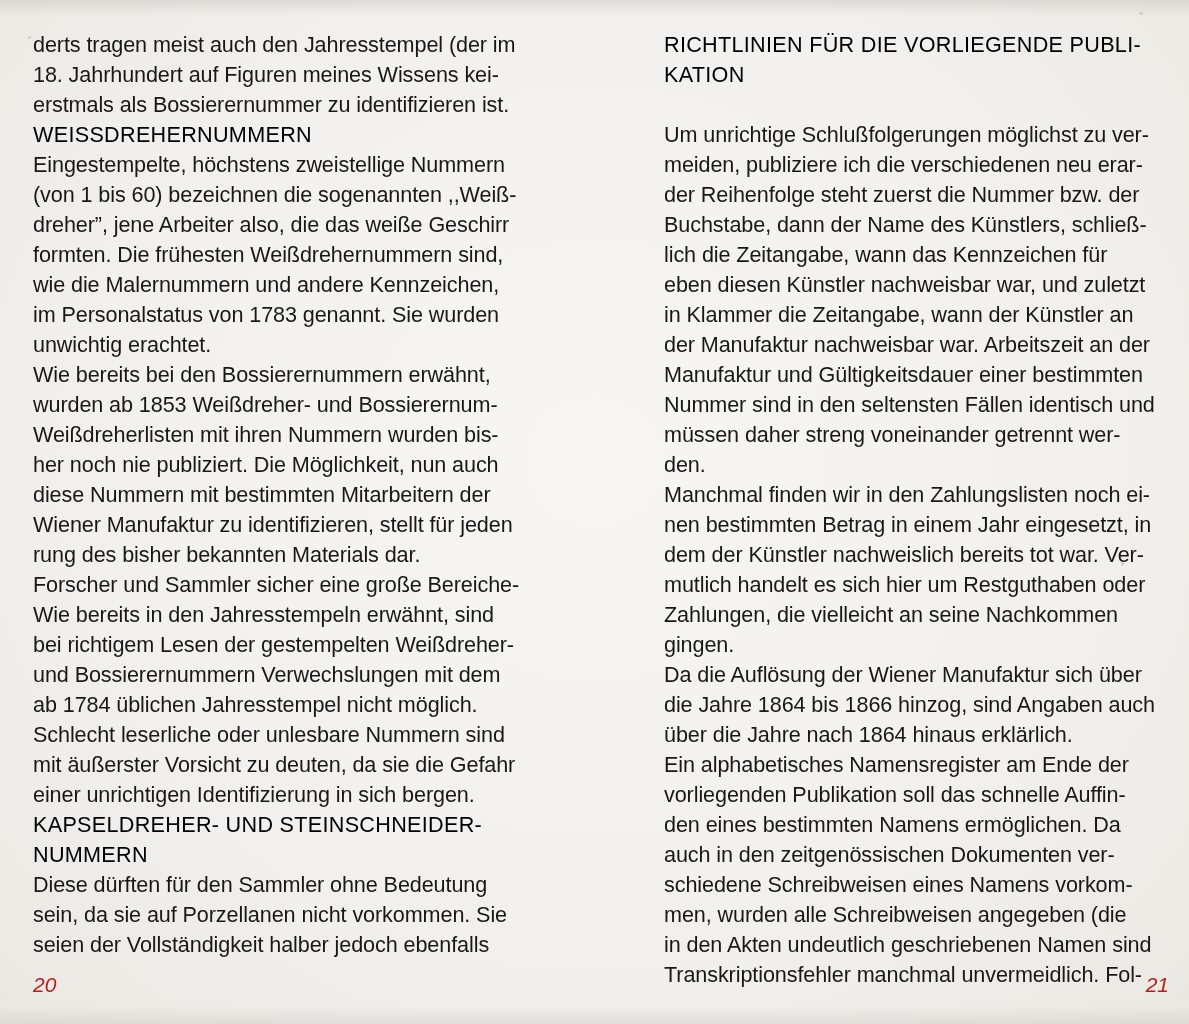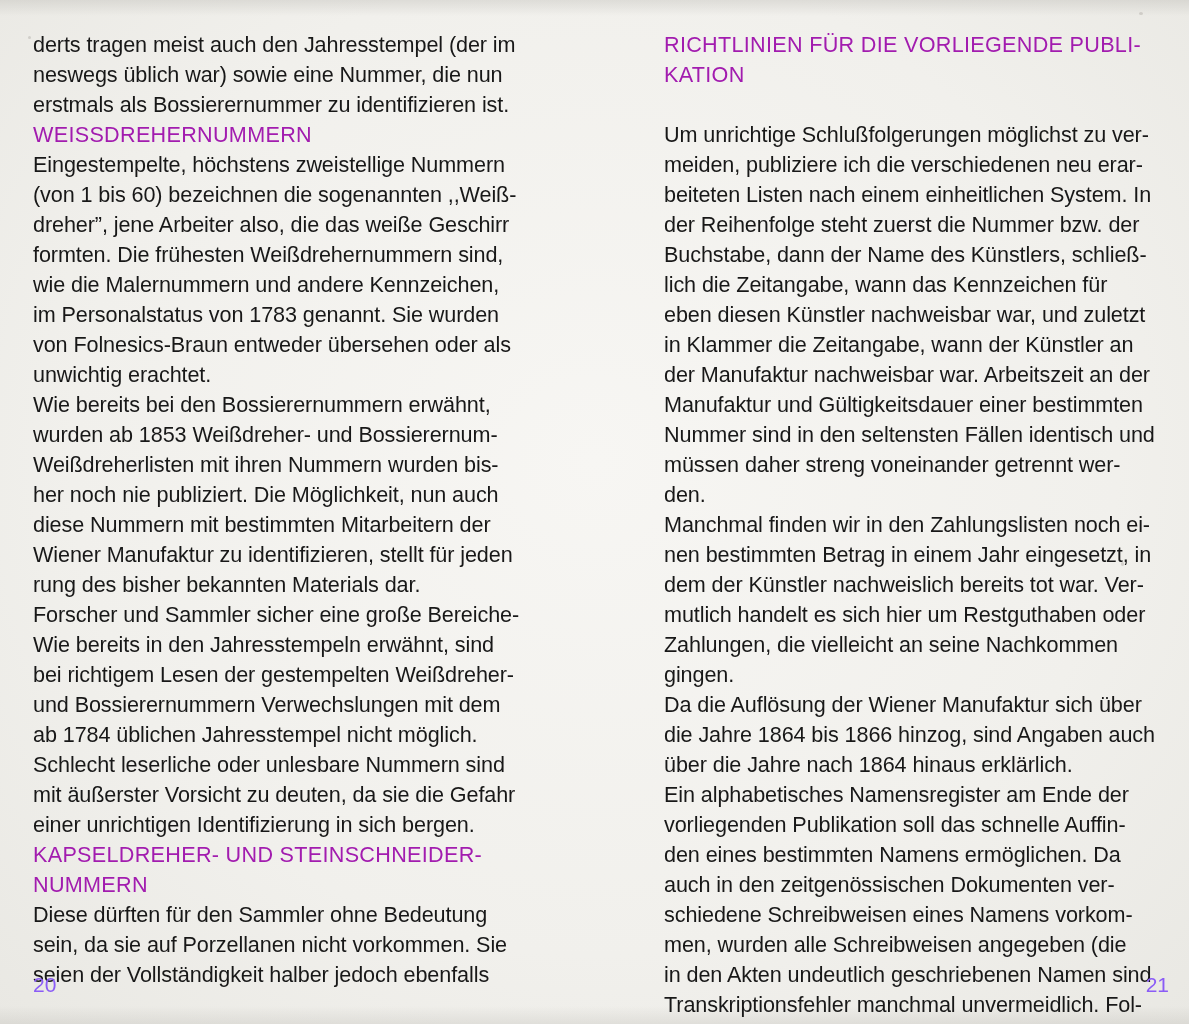--- a/index.html
+++ b/index.html
@@ -49,29 +49,30 @@
     letter-spacing: -0.1px;
     color: #181818;
     -webkit-font-smoothing: antialiased;
   }
   .para.justify { text-align: justify; text-align-last: left; }
   .heading {
     margin: 0;
     font-size: 21.6px;
     line-height: 30px;
     letter-spacing: 0.3px;
-    color: #a21caf;
+    color: #000000;
   }
   .gap { height: 30px; }
 
   .folio {
     position: absolute;
     font-size: 21px;
     line-height: 26px;
-    color: #8b5cf6;
+    color: #b91c1c;
+    font-style: italic;
   }
   .folio-left  { left: 33px;  top: 972px; }
   .folio-right { right: 20px; top: 972px; margin-left: 19px; }
 
   
   .edge-shade-top {
     position: absolute; left: 0; top: 0; width: 1189px; height: 16px;
     background: linear-gradient(to bottom, rgba(170,168,162,.28), rgba(170,168,162,0));
     pointer-events: none;
   }
@@ -90,34 +91,33 @@
 
 <div class="scan-speck" style="left:28px;top:36px;width:3px;height:3px;"></div>
 <div class="scan-speck" style="left:1139px;top:12px;width:4px;height:3px;"></div>
 <div class="scan-speck" style="left:1121px;top:562px;width:3px;height:4px;"></div>
 
 <div class="columns">
 
   <div class="col col-left" id="left-col">
       <div>
         <div class="para justify">derts tragen meist auch den Jahresstempel (der im</div>
-        <div class="para justify">neswegs üblich war) sowie eine Nummer, die nun</div>
+        <div class="para justify">18. Jahrhundert auf Figuren meines Wissens kei-</div>
         <div class="para">erstmals als Bossierernummer zu identifizieren ist.</div>
       </div>
       <div>
         <div class="heading">WEISSDREHERNUMMERN</div>
       </div>
       <div>
         <div class="para justify">Eingestempelte, höchstens zweistellige Nummern</div>
         <div class="para justify">(von 1 bis 60) bezeichnen die sogenannten ,,Weiß-</div>
         <div class="para justify">dreher”, jene Arbeiter also, die das weiße Geschirr</div>
         <div class="para justify">formten. Die frühesten Weißdrehernummern sind,</div>
         <div class="para justify">wie die Malernummern und andere Kennzeichen,</div>
         <div class="para justify">im Personalstatus von 1783 genannt. Sie wurden</div>
-        <div class="para justify">von Folnesics-Braun entweder übersehen oder als</div>
         <div class="para">unwichtig erachtet.</div>
       </div>
       <div>
         <div class="para justify">Wie bereits bei den Bossierernummern erwähnt,</div>
         <div class="para justify">wurden ab 1853 Weißdreher- und Bossierernum-</div>
       </div>
       <div>
         <div class="para justify">Weißdreherlisten mit ihren Nummern wurden bis-</div>
         <div class="para justify">her noch nie publiziert. Die Möglichkeit, nun auch</div>
         <div class="para justify">diese Nummern mit bestimmten  Mitarbeitern der</div>
@@ -149,21 +149,20 @@
 
   <div class="col col-right" id="right-col">
       <div>
         <div class="heading justify">RICHTLINIEN FÜR DIE VORLIEGENDE PUBLI-</div>
         <div class="heading">KATION</div>
       </div>
       <div class="gap"></div>
       <div>
         <div class="para justify">Um unrichtige Schlußfolgerungen möglichst zu ver-</div>
         <div class="para justify">meiden, publiziere ich die verschiedenen neu erar-</div>
-        <div class="para justify">beiteten Listen nach einem einheitlichen System. In</div>
         <div class="para justify">der Reihenfolge steht zuerst die Nummer bzw. der</div>
         <div class="para justify">Buchstabe, dann der Name des Künstlers, schließ-</div>
         <div class="para justify">lich die Zeitangabe, wann das Kennzeichen für</div>
         <div class="para justify">eben diesen Künstler nachweisbar war, und zuletzt</div>
         <div class="para justify">in Klammer die Zeitangabe, wann der Künstler an</div>
         <div class="para justify">der Manufaktur nachweisbar war. Arbeitszeit an der</div>
         <div class="para justify">Manufaktur und Gültigkeitsdauer einer bestimmten</div>
         <div class="para justify">Nummer sind in den seltensten Fällen identisch und</div>
         <div class="para justify">müssen daher streng voneinander getrennt wer-</div>
         <div class="para">den.</div>

